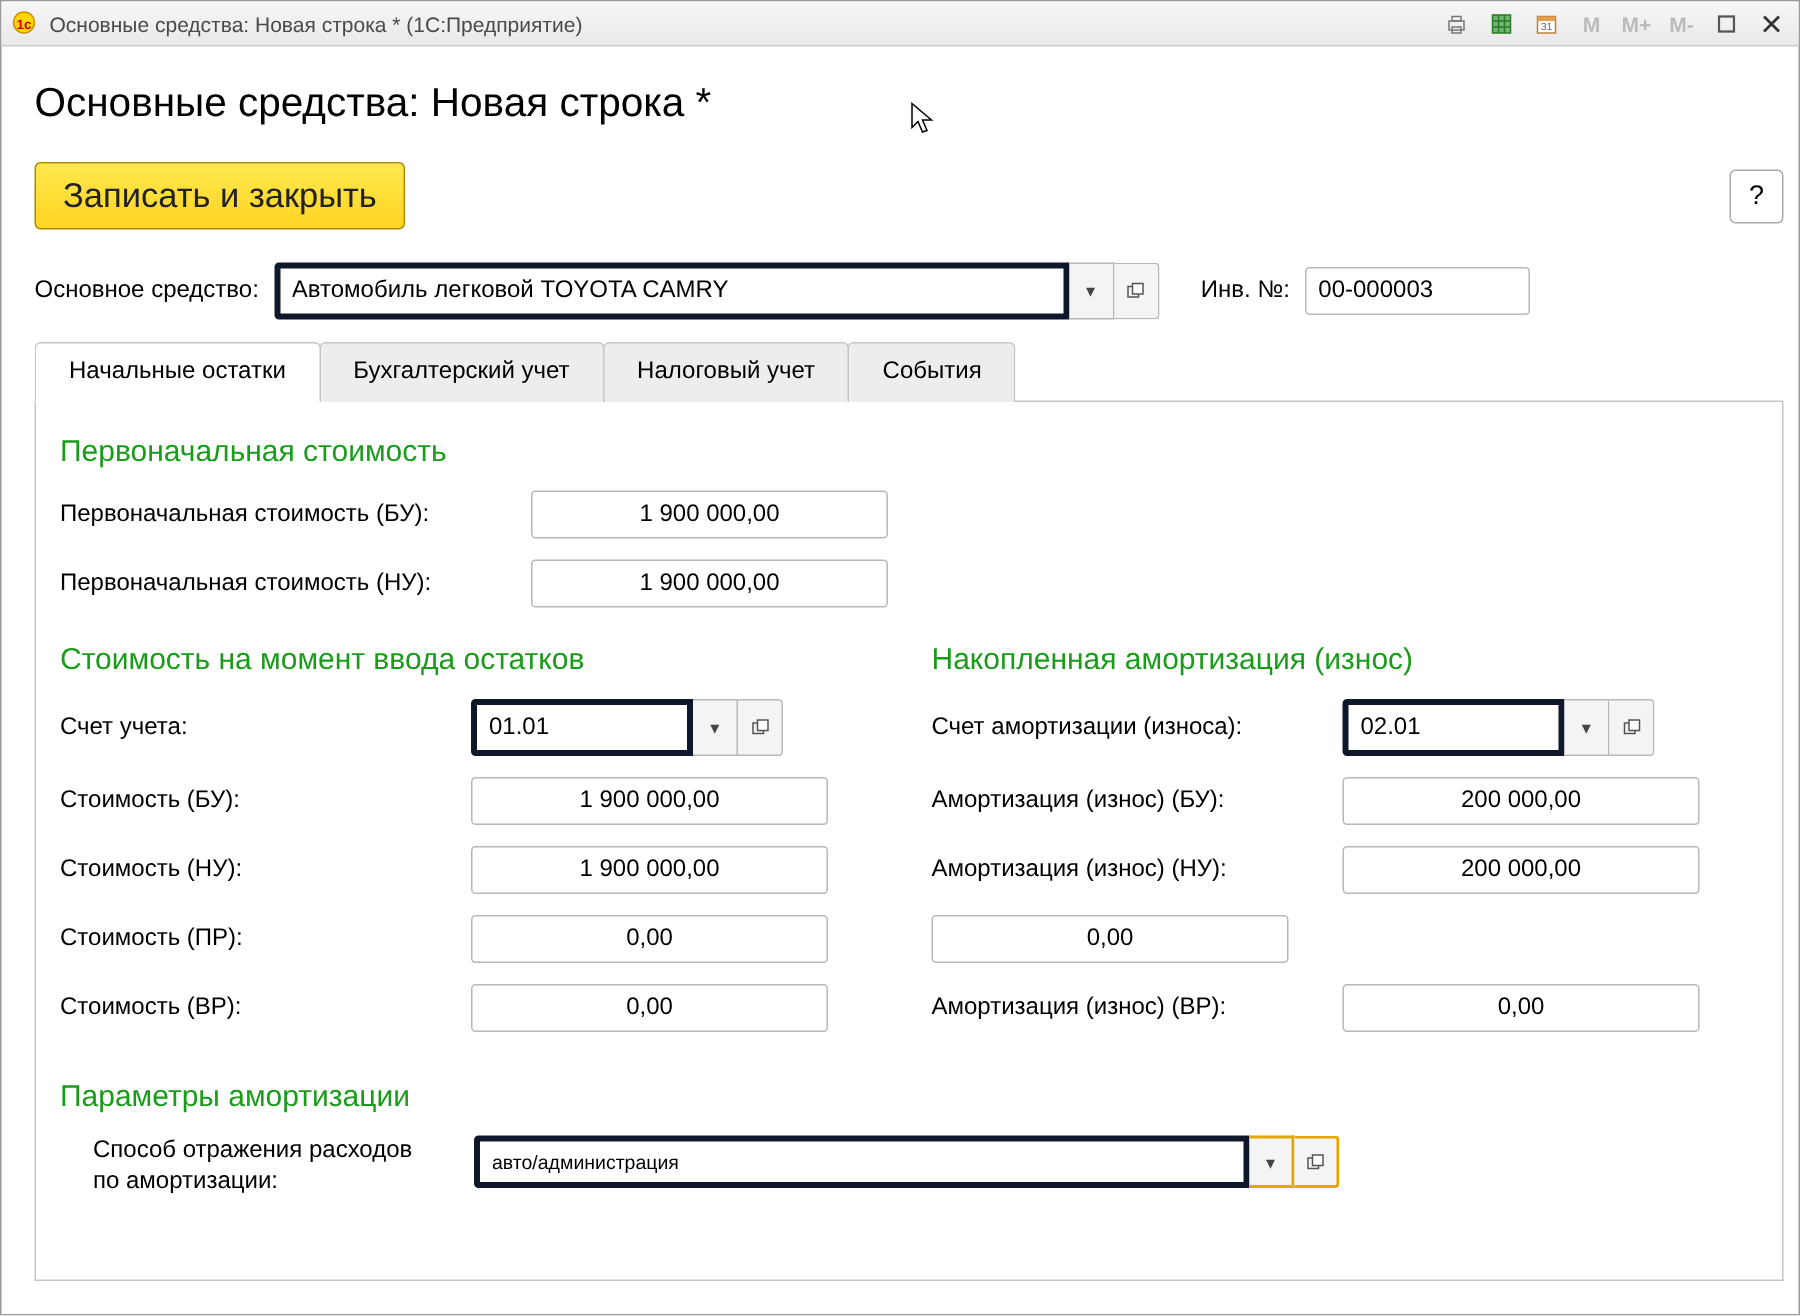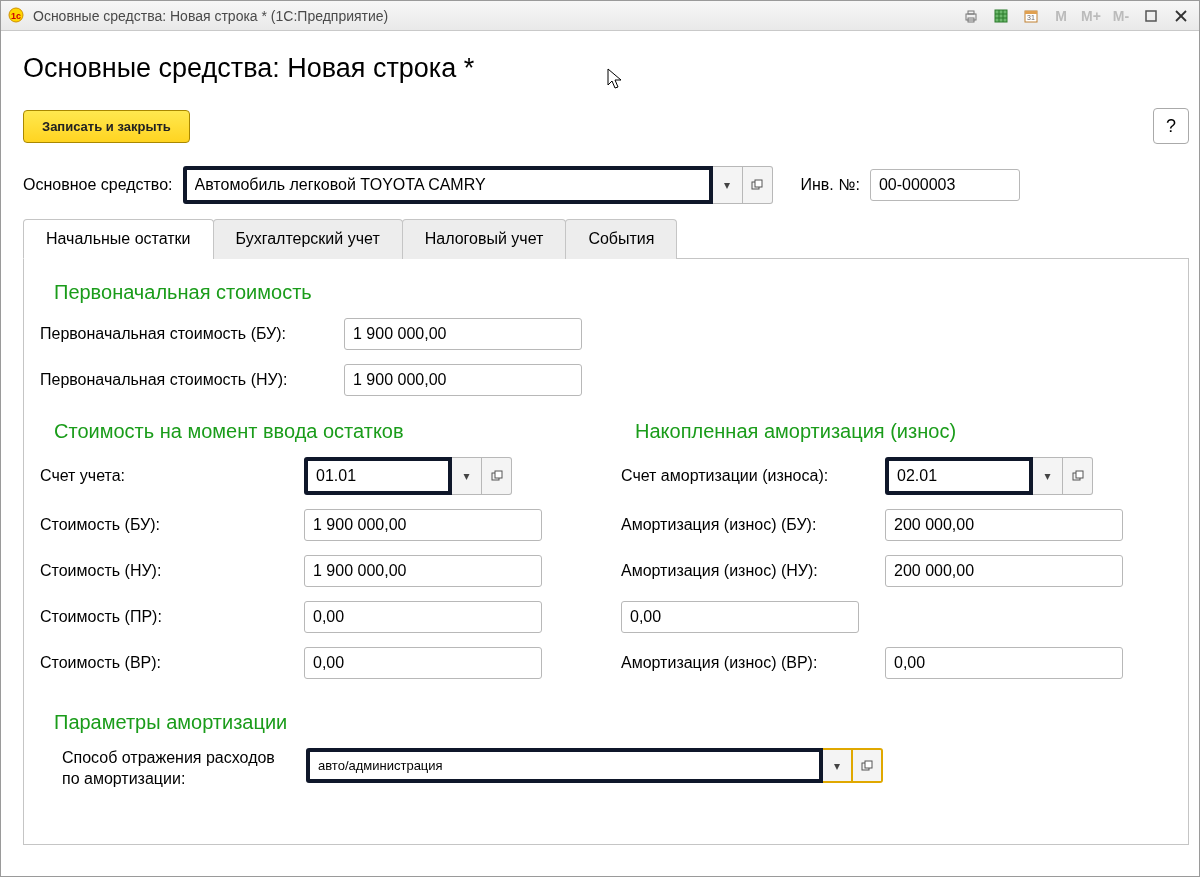--- a/index.html
+++ b/index.html
@@ -58,22 +58,22 @@
   .top-row {
     display: flex;
     align-items: center;
     margin-bottom: 22px;
   }
   .primary-btn {
     background: linear-gradient(#ffe84f, #ffd421);
     border: 1px solid #a98800;
     border-radius: 4px;
     padding: 8px 18px;
-    font-size: 13px;
-    font-weight: bold;
+    font-size: 23px;
+    font-weight: normal;
     cursor: pointer;
     color: #222;
   }
   .help-btn {
     margin-left: auto;
     width: 36px; height: 36px;
     border: 1px solid #aaa;
     border-radius: 4px;
     background: #fff;
     font-size: 18px;
@@ -108,21 +108,21 @@
     cursor: pointer;
   }
   .combo .combo-btn:last-child { border-radius: 0 3px 3px 0; }
   .simple-input {
     border: 1px solid #b8b8b8;
     border-radius: 3px;
     padding: 6px 8px;
     font-size: 16px;
     font-family: Liberation Sans, sans-serif;
   }
-  .simple-input.num { text-align: left; }
+  .simple-input.num { text-align: center; }
   .tabs {
     display: flex;
     border-bottom: 1px solid #c5c5c5;
     margin-top: 6px;
   }
   .tab {
     padding: 10px 22px;
     border: 1px solid #c5c5c5;
     border-bottom: none;
     background: #ededed;
@@ -138,32 +138,32 @@
     border-bottom: 1px solid #fff;
   }
   .tab-body {
     border: 1px solid #c5c5c5;
     border-top: none;
     padding: 16px 16px 40px 16px;
   }
   .section-title {
     color: #1a9c1a;
     font-size: 20px;
-    margin: 6px 0 14px 14px;
+    margin: 6px 0 14px 0;
   }
   .col2 {
     display: grid;
     grid-template-columns: 1fr 1fr;
     gap: 20px 30px;
   }
   .fg-row {
     display: grid;
     grid-template-columns: 260px auto;
     align-items: center;
-    gap: 14px;
+    gap: 24px;
     margin-bottom: 14px;
   }
   .fg-row .combo input { width: 100%; }
   .fg-row .simple-input { width: 238px; }
   .subcol .fg-row { grid-template-columns: 250px 238px; }
   .params .fg-row { grid-template-columns: 230px 640px; align-items: flex-start; margin-left: 22px; }
   .params .combo input { width: 580px; }
   .cursor {
     position: absolute;
     left: 605px; top: 36px;

